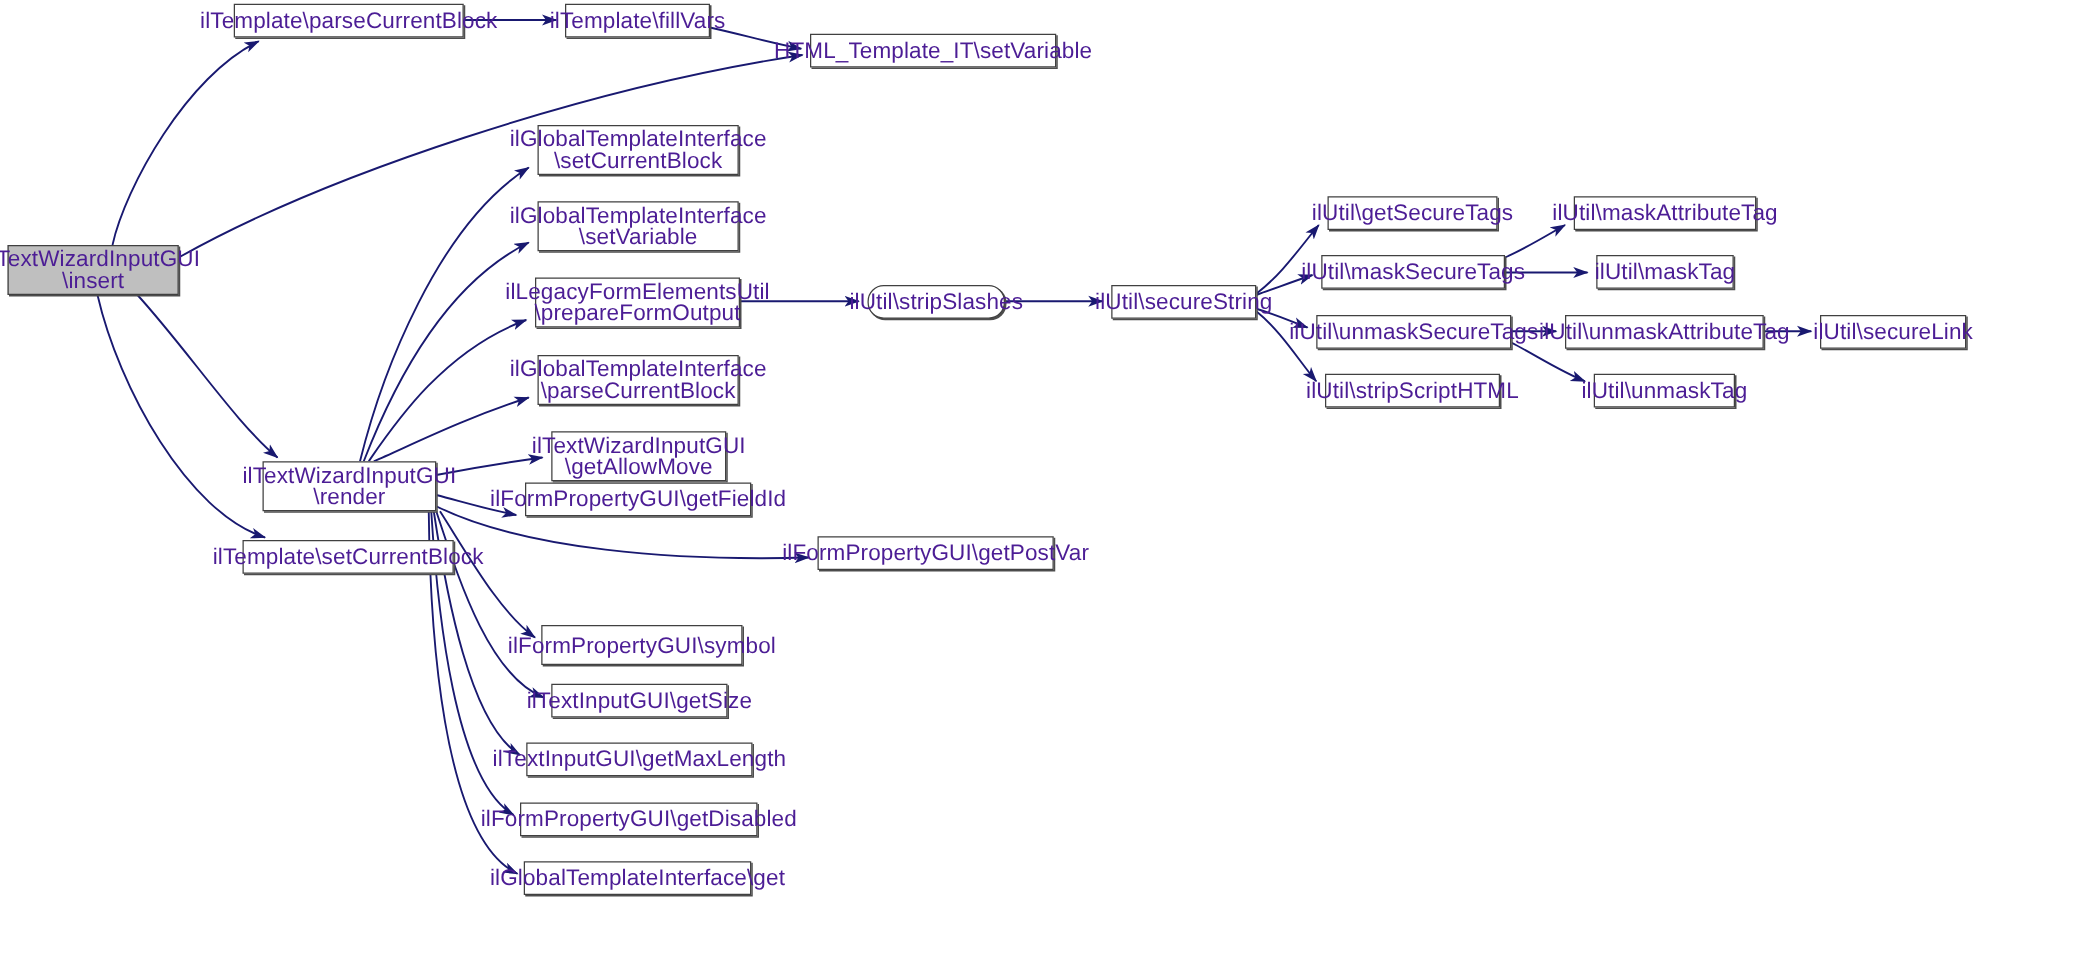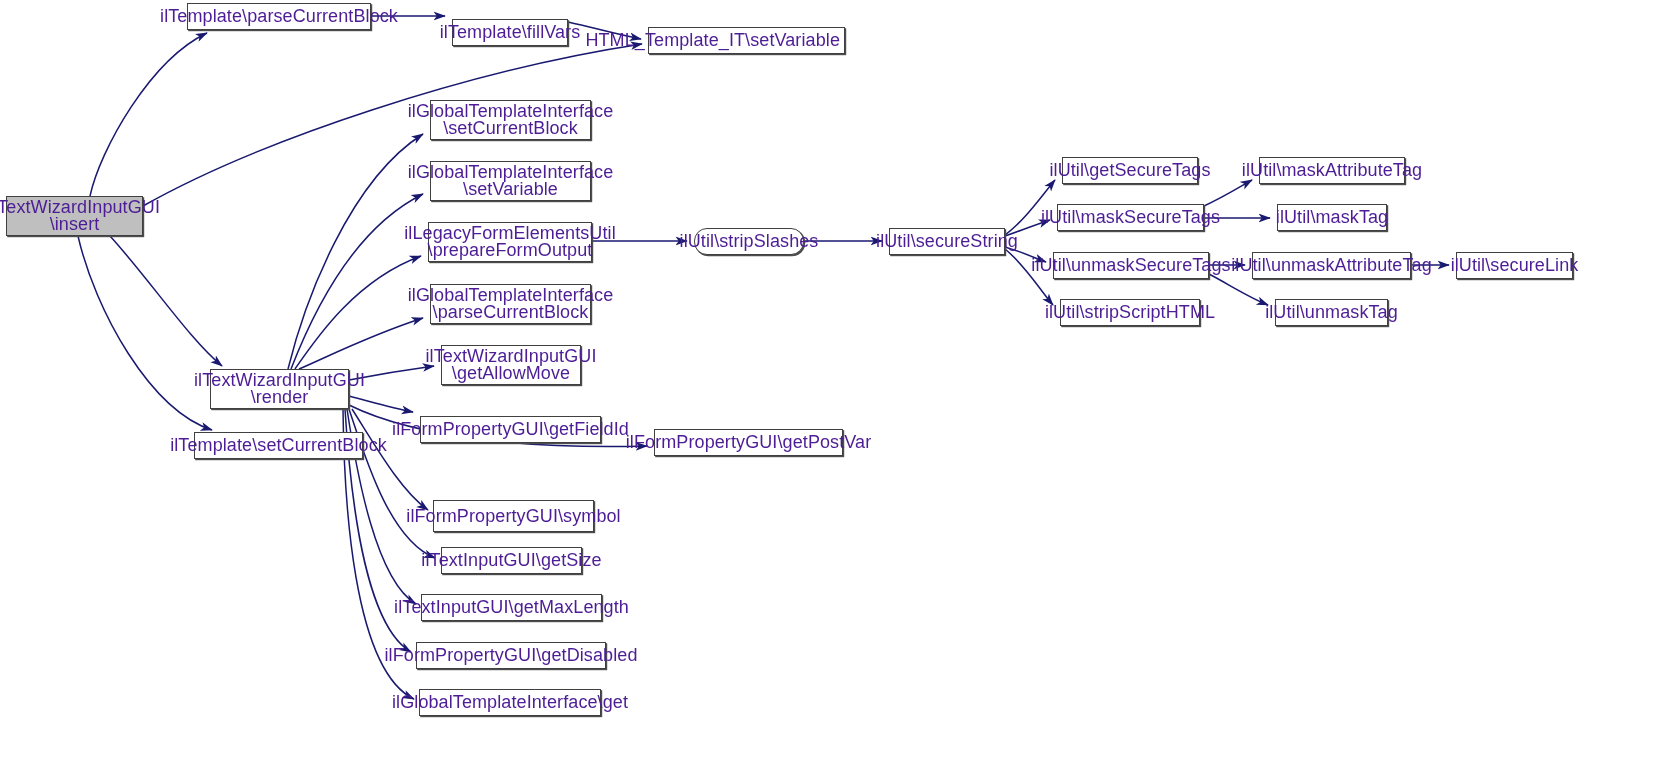--- a/index.html
+++ b/index.html
@@ -89,35 +89,35 @@
         <path d="M 1204,218 L 1270,218" fill="none" stroke="#191970" stroke-width="1.5" marker-end="url(#arrow)"></path>
         <path d="M 1209,265 L 1245,265" fill="none" stroke="#191970" stroke-width="1.5" marker-end="url(#arrow)"></path>
         <path d="M 1209,274 C 1230,285 1248,297 1268,305" fill="none" stroke="#191970" stroke-width="1.5" marker-end="url(#arrow)"></path>
         <path d="M 1411,265 L 1449,265" fill="none" stroke="#191970" stroke-width="1.5" marker-end="url(#arrow)"></path>
       </g>
   </svg>
   <div id="nodes">
       <div class="node root" style="left: 6px; top: 196px; width: 137px; height: 40px;"><span class="lbl">ilTextWizardInputGUI
 \insert</span></div>
       <div class="node" style="left: 187px; top: 3px; width: 184px; height: 27px;"><span class="lbl">ilTemplate\parseCurrentBlock</span></div>
-      <div class="node" style="left: 452px; top: 19px; width: 116px; height: 27px;"><span class="lbl">ilTemplate\fillVars</span></div>
-      <div class="node" style="left: 648px; top: 27px; width: 197px; height: 27px; justify-content: flex-end;"><span class="lbl">HTML_Template_IT\setVariable</span></div>
+      <div class="node" style="left: 452px; top: 3px; width: 116px; height: 27px;"><span class="lbl">ilTemplate\fillVars</span></div>
+      <div class="node" style="left: 648px; top: 27px; width: 197px; height: 27px;"><span class="lbl">HTML_Template_IT\setVariable</span></div>
       <div class="node" style="left: 430px; top: 100px; width: 161px; height: 40px;"><span class="lbl">ilGlobalTemplateInterface
 \setCurrentBlock</span></div>
       <div class="node" style="left: 430px; top: 161px; width: 161px; height: 40px;"><span class="lbl">ilGlobalTemplateInterface
 \setVariable</span></div>
       <div class="node" style="left: 428px; top: 222px; width: 164px; height: 40px;"><span class="lbl">ilLegacyFormElementsUtil
 \prepareFormOutput</span></div>
       <div class="node" style="left: 430px; top: 284px; width: 161px; height: 40px;"><span class="lbl">ilGlobalTemplateInterface
 \parseCurrentBlock</span></div>
       <div class="node" style="left: 441px; top: 345px; width: 140px; height: 40px;"><span class="lbl">ilTextWizardInputGUI
 \getAllowMove</span></div>
       <div class="node" style="left: 210px; top: 369px; width: 139px; height: 40px;"><span class="lbl">ilTextWizardInputGUI
 \render</span></div>
-      <div class="node" style="left: 420px; top: 416px; width: 181px; height: 27px;"><span class="lbl">ilFormPropertyGUI\getFieldId</span></div>
+      <div class="node" style="left: 420px; top: 386px; width: 181px; height: 27px;"><span class="lbl">ilFormPropertyGUI\getFieldId</span></div>
       <div class="node" style="left: 654px; top: 429px; width: 189px; height: 27px;"><span class="lbl">ilFormPropertyGUI\getPostVar</span></div>
       <div class="node" style="left: 194px; top: 432px; width: 169px; height: 27px;"><span class="lbl">ilTemplate\setCurrentBlock</span></div>
       <div class="node" style="left: 433px; top: 500px; width: 161px; height: 32px;"><span class="lbl">ilFormPropertyGUI\symbol</span></div>
       <div class="node" style="left: 441px; top: 547px; width: 141px; height: 27px;"><span class="lbl">ilTextInputGUI\getSize</span></div>
       <div class="node" style="left: 421px; top: 594px; width: 181px; height: 27px;"><span class="lbl">ilTextInputGUI\getMaxLength</span></div>
       <div class="node" style="left: 416px; top: 642px; width: 190px; height: 27px;"><span class="lbl">ilFormPropertyGUI\getDisabled</span></div>
       <div class="node" style="left: 419px; top: 689px; width: 182px; height: 27px; text-align: right;"><span class="lbl">ilGlobalTemplateInterface\get</span></div>
       <div class="node" style="left: 694px; top: 228px; width: 110px; height: 27px; border-radius: 13px;"><span class="lbl">ilUtil\stripSlashes</span></div>
       <div class="node" style="left: 889px; top: 228px; width: 116px; height: 27px;"><span class="lbl">ilUtil\secureString</span></div>
       <div class="node" style="left: 1062px; top: 157px; width: 136px; height: 27px;"><span class="lbl">ilUtil\getSecureTags</span></div>

